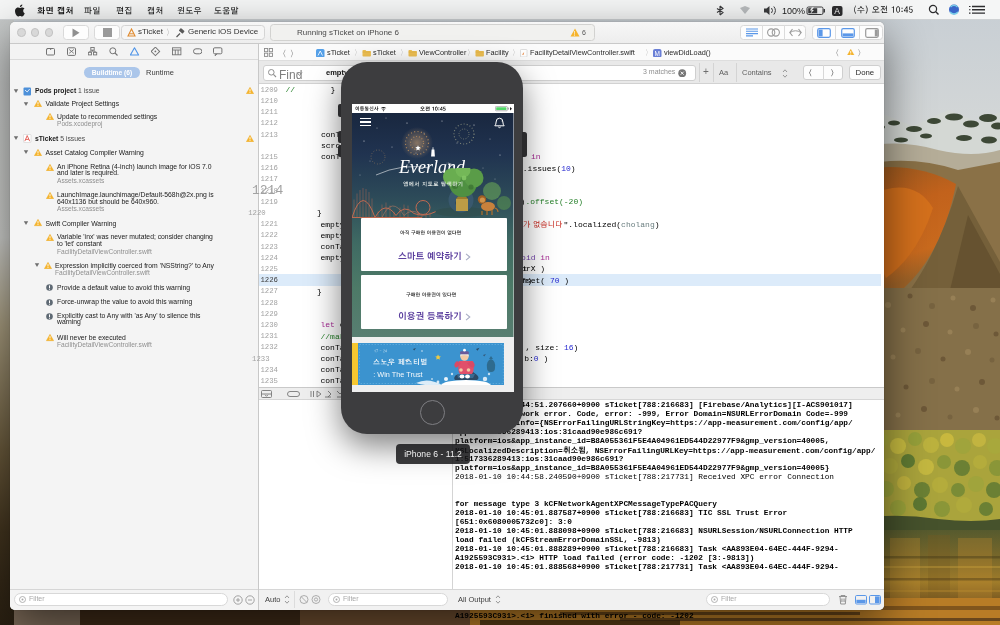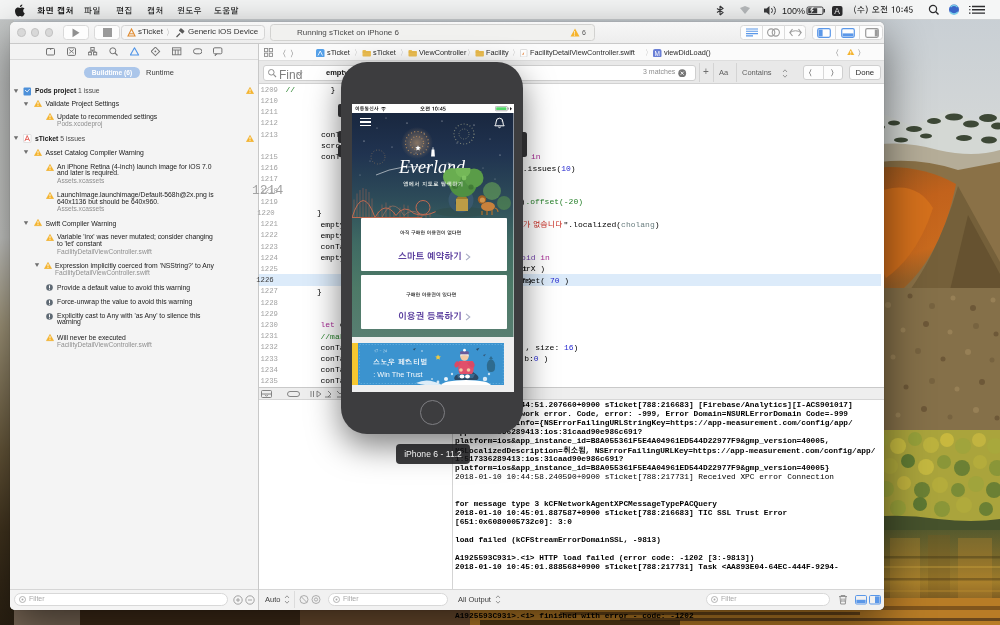--- a/index.html
+++ b/index.html
@@ -534,34 +534,34 @@
 <div class="abs mono" style="left:252px;top:97.0px;width:26px;text-align:right;font-size:7.3px;color:#a2a2a2;">1210</div>
 <div class="abs mono" style="left:252px;top:108.2px;width:26px;text-align:right;font-size:7.3px;color:#a2a2a2;">1211</div>
 <div class="abs mono" style="left:252px;top:119.4px;width:26px;text-align:right;font-size:7.3px;color:#a2a2a2;">1212</div>
 <div class="abs mono" style="left:252px;top:130.6px;width:26px;text-align:right;font-size:7.3px;color:#a2a2a2;">1213</div>
 <div class="abs mono" style="left:252px;top:141.8px;width:26px;font-size:13px;color:#a2a2a2;margin-top:41px;">1214</div>
 <div class="abs mono" style="left:252px;top:153.0px;width:26px;text-align:right;font-size:7.3px;color:#a2a2a2;">1215</div>
 <div class="abs mono" style="left:252px;top:164.2px;width:26px;text-align:right;font-size:7.3px;color:#a2a2a2;">1216</div>
 <div class="abs mono" style="left:252px;top:175.4px;width:26px;text-align:right;font-size:7.3px;color:#a2a2a2;">1217</div>
 <div class="abs mono" style="left:252px;top:186.6px;width:26px;text-align:right;font-size:7.3px;color:#a2a2a2;">1218</div>
 <div class="abs mono" style="left:252px;top:197.8px;width:26px;text-align:right;font-size:7.3px;color:#a2a2a2;">1219</div>
-<div class="abs mono" style="left:253px;top:209.0px;width:26px;text-align:center;font-size:7.3px;color:#a2a2a2;">1220</div>
+<div class="abs mono" style="left:244px;top:209.0px;width:26px;text-align:center;font-size:7.3px;color:#a2a2a2;">1220</div>
 <div class="abs mono" style="left:252px;top:220.2px;width:26px;text-align:right;font-size:7.3px;color:#a2a2a2;">1221</div>
 <div class="abs mono" style="left:252px;top:231.4px;width:26px;text-align:right;font-size:7.3px;color:#a2a2a2;">1222</div>
 <div class="abs mono" style="left:252px;top:242.6px;width:26px;text-align:right;font-size:7.3px;color:#a2a2a2;">1223</div>
 <div class="abs mono" style="left:252px;top:253.8px;width:26px;text-align:right;font-size:7.3px;color:#a2a2a2;">1224</div>
 <div class="abs mono" style="left:252px;top:265.0px;width:26px;text-align:right;font-size:7.3px;color:#a2a2a2;">1225</div>
-<div class="abs mono" style="left:252px;top:276.2px;width:26px;text-align:center;font-size:7.3px;color:#3c3c3c;">1226</div>
+<div class="abs mono" style="left:252px;top:276.2px;width:26px;text-align:right;font-size:7.3px;color:#3c3c3c;">1226</div>
 <div class="abs mono" style="left:252px;top:287.4px;width:26px;text-align:right;font-size:7.3px;color:#a2a2a2;">1227</div>
 <div class="abs mono" style="left:252px;top:298.6px;width:26px;text-align:right;font-size:7.3px;color:#a2a2a2;">1228</div>
 <div class="abs mono" style="left:252px;top:309.8px;width:26px;text-align:right;font-size:7.3px;color:#a2a2a2;">1229</div>
 <div class="abs mono" style="left:252px;top:321.0px;width:26px;text-align:right;font-size:7.3px;color:#a2a2a2;">1230</div>
 <div class="abs mono" style="left:252px;top:332.2px;width:26px;text-align:right;font-size:7.3px;color:#a2a2a2;">1231</div>
 <div class="abs mono" style="left:252px;top:343.4px;width:26px;text-align:right;font-size:7.3px;color:#a2a2a2;">1232</div>
-<div class="abs mono" style="left:252px;top:354.6px;width:26px;text-align:right;font-size:7.3px;color:#a2a2a2;">1233</div>
+<div class="abs mono" style="left:252px;top:354.6px;width:26px;font-size:7.3px;color:#a2a2a2;">1233</div>
 <div class="abs mono" style="left:252px;top:365.8px;width:26px;text-align:right;font-size:7.3px;color:#a2a2a2;">1234</div>
 <div class="abs mono" style="left:252px;top:377.0px;width:26px;text-align:right;font-size:7.3px;color:#a2a2a2;">1235</div>
 <div class="abs mono" style="left:285.5px;top:85.2px;font-size:8px;white-space:pre;"><span style="color:#237f27">//</span></div>
 <div class="abs mono" style="left:330.5px;top:85.2px;font-size:8px;white-space:pre;"><span style="color:#000">}</span></div>
 <div class="abs mono" style="left:321.0px;top:130.0px;font-size:8px;white-space:pre;"><span style="color:#000">conTainerView = UIView()</span></div>
 <div class="abs mono" style="left:321.0px;top:141.2px;font-size:8px;white-space:pre;"><span style="color:#000">scrollView.isScrollEnabled</span></div>
 <div class="abs mono" style="left:321.0px;top:152.4px;font-size:8px;white-space:pre;"><span style="color:#000">conTainer.snp.makeConstraints { (make)</span></div>
 <div class="abs mono" style="left:530.9px;top:152.4px;font-size:8px;white-space:pre;"><span style="color:#a72a94">in</span></div>
 <div class="abs mono" style="left:522.8px;top:163.6px;font-size:8px;white-space:pre;"><span style="color:#000">.issues(</span><span style="color:#2427d0">10</span><span style="color:#000">)</span></div>
 <div class="abs mono" style="left:520.6px;top:197.2px;font-size:8px;white-space:pre;"><span style="color:#000">)</span><span style="color:#237f27">.offset(-20)</span></div>
@@ -608,21 +608,23 @@
 <div class="abs mono" style="left:455px;top:436.5px;font-size:7.8px;font-weight:bold;color:#000;white-space:pre;">platform=ios&amp;app_instance_id=B8A055361F5E4A04961ED544D22977F9&amp;gmp_version=40005,</div>
 <div class="abs mono" style="left:455px;top:445.5px;font-size:7.8px;font-weight:bold;color:#000;white-space:pre;">NSLocalizedDescription=<svg style="vertical-align:-1.4px" width="22.7" height="8.7">
         <path transform="translate(0,6.84)" fill="#000" d="M5.8 0.7V-6.4H6.7V0.7ZM0.5 -1.4V-2.2H1.3Q4.1 -2.2 5.6 -2.4V-1.6Q4.7 -1.5 3.5 -1.4V0.5H2.5V-1.4Q2 -1.4 1.3 -1.4ZM1.8 -5.6V-6.3H4.4V-5.6ZM0.6 -3Q1.3 -3.2 1.9 -3.6Q2.4 -3.9 2.5 -4.3V-4.4H0.9V-5.2H5.1V-4.4H3.7V-4.3Q3.8 -3.7 5.3 -3.1L4.8 -2.5Q4.4 -2.6 3.9 -2.9Q3.3 -3.2 3.1 -3.5Q2.8 -3.2 2.2 -2.9Q1.7 -2.6 1.1 -2.4Z M7.9 -0.1V-0.9H10.9V-2.6H11.8V-0.9H14.8V-0.1ZM8.2 -3Q8.7 -3.2 9.1 -3.4Q9.6 -3.7 10 -4.1Q10.4 -4.4 10.6 -4.9Q10.9 -5.3 10.9 -5.8V-6.1H11.8V-5.8Q11.8 -5.3 12.1 -4.9Q12.3 -4.4 12.8 -4.1Q13.2 -3.7 13.6 -3.4Q14 -3.2 14.5 -3L14 -2.3Q13.3 -2.6 12.5 -3.2Q11.7 -3.8 11.4 -4.4Q11 -3.8 10.3 -3.2Q9.5 -2.6 8.8 -2.3Z M16.9 0.6V-1.8H21.8V0.6ZM17.8 -0.2H20.9V-1H17.8ZM15.7 -2.3V-3.1H16.5Q19.4 -3.1 20.7 -3.2V-2.5Q19 -2.3 16.4 -2.3ZM17.8 -2.8V-4.1H18.7V-2.8ZM20.9 -2V-6.4H21.8V-2ZM16.4 -3.8V-6.2H20.2V-5.4H17.3V-4.6H20.2V-3.8Z"></path>
       </svg>, NSErrorFailingURLKey=https://app-measurement.com/config/app/</div>
 <div class="abs mono" style="left:455px;top:454.5px;font-size:7.8px;font-weight:bold;color:#000;white-space:pre;">1:517336289413:ios:31caad90e986c691?</div>
 <div class="abs mono" style="left:455px;top:463.5px;font-size:7.8px;font-weight:bold;color:#000;white-space:pre;">platform=ios&amp;app_instance_id=B8A055361F5E4A04961ED544D22977F9&amp;gmp_version=40005}</div>
 <div class="abs mono" style="left:455px;top:472.5px;font-size:7.8px;font-weight:normal;color:#000;white-space:pre;">2018-01-10 10:44:58.240590+0900 sTicket[788:217731] Received XPC error Connection</div>
 <div class="abs mono" style="left:455px;top:499.5px;font-size:7.8px;font-weight:bold;color:#000;white-space:pre;">for message type 3 kCFNetworkAgentXPCMessageTypePACQuery</div>
 <div class="abs mono" style="left:455px;top:508.5px;font-size:7.8px;font-weight:bold;color:#000;white-space:pre;">2018-01-10 10:45:01.887587+0900 sTicket[788:216683] TIC SSL Trust Error</div>
 <div class="abs mono" style="left:455px;top:517.5px;font-size:7.8px;font-weight:bold;color:#000;white-space:pre;">[651:0x6080005732c0]: 3:0</div>
+<div class="abs mono" style="left:455px;top:526.5px;font-size:7.8px;font-weight:bold;color:#000;white-space:pre;">2018-01-10 10:45:01.888098+0900 sTicket[788:216683] NSURLSession/NSURLConnection HTTP</div>
 <div class="abs mono" style="left:455px;top:535.5px;font-size:7.8px;font-weight:bold;color:#000;white-space:pre;">load failed (kCFStreamErrorDomainSSL, -9813)</div>
+<div class="abs mono" style="left:455px;top:544.5px;font-size:7.8px;font-weight:bold;color:#000;white-space:pre;">2018-01-10 10:45:01.888289+0900 sTicket[788:216683] Task &lt;AA893E04-64EC-444F-9294-</div>
 <div class="abs mono" style="left:455px;top:553.5px;font-size:7.8px;font-weight:bold;color:#000;white-space:pre;">A1925593C931&gt;.&lt;1&gt; HTTP load failed (error code: -1202 [3:-9813])</div>
 <div class="abs mono" style="left:455px;top:562.5px;font-size:7.8px;font-weight:bold;color:#000;white-space:pre;">2018-01-10 10:45:01.888568+0900 sTicket[788:217731] Task &lt;AA893E04-64EC-444F-9294-</div>
 <div class="abs mono" style="left:455px;top:571.5px;font-size:7.8px;font-weight:bold;color:#000;white-space:pre;margin-top:40px;">A1925593C931&gt;.&lt;1&gt; finished with error - code: -1202</div>
 <div class="abs" style="left:259px;top:588.5px;width:625px;height:21px;background:#f1f1f1;border-top:1px solid #d6d6d6;border-radius:0 0 5px 0;"></div>
 <div class="abs" style="left:265px;top:594.5px;font-size:7.5px;color:#3e3e3e;">Auto</div>
 <svg class="abs" style="left:284px;top:595px" width="6" height="9">
       <path d="M1 3 L3 0.8 L5 3 M1 6 L3 8.2 L5 6" fill="none" stroke="#8f8f8f" stroke-width="0.9"></path>
     </svg>
 <div class="abs" style="left:294px;top:590.5px;width:1px;height:17px;background:#dcdcdc;"></div>
 <svg class="abs" style="left:299px;top:594.5px" width="24" height="10">

